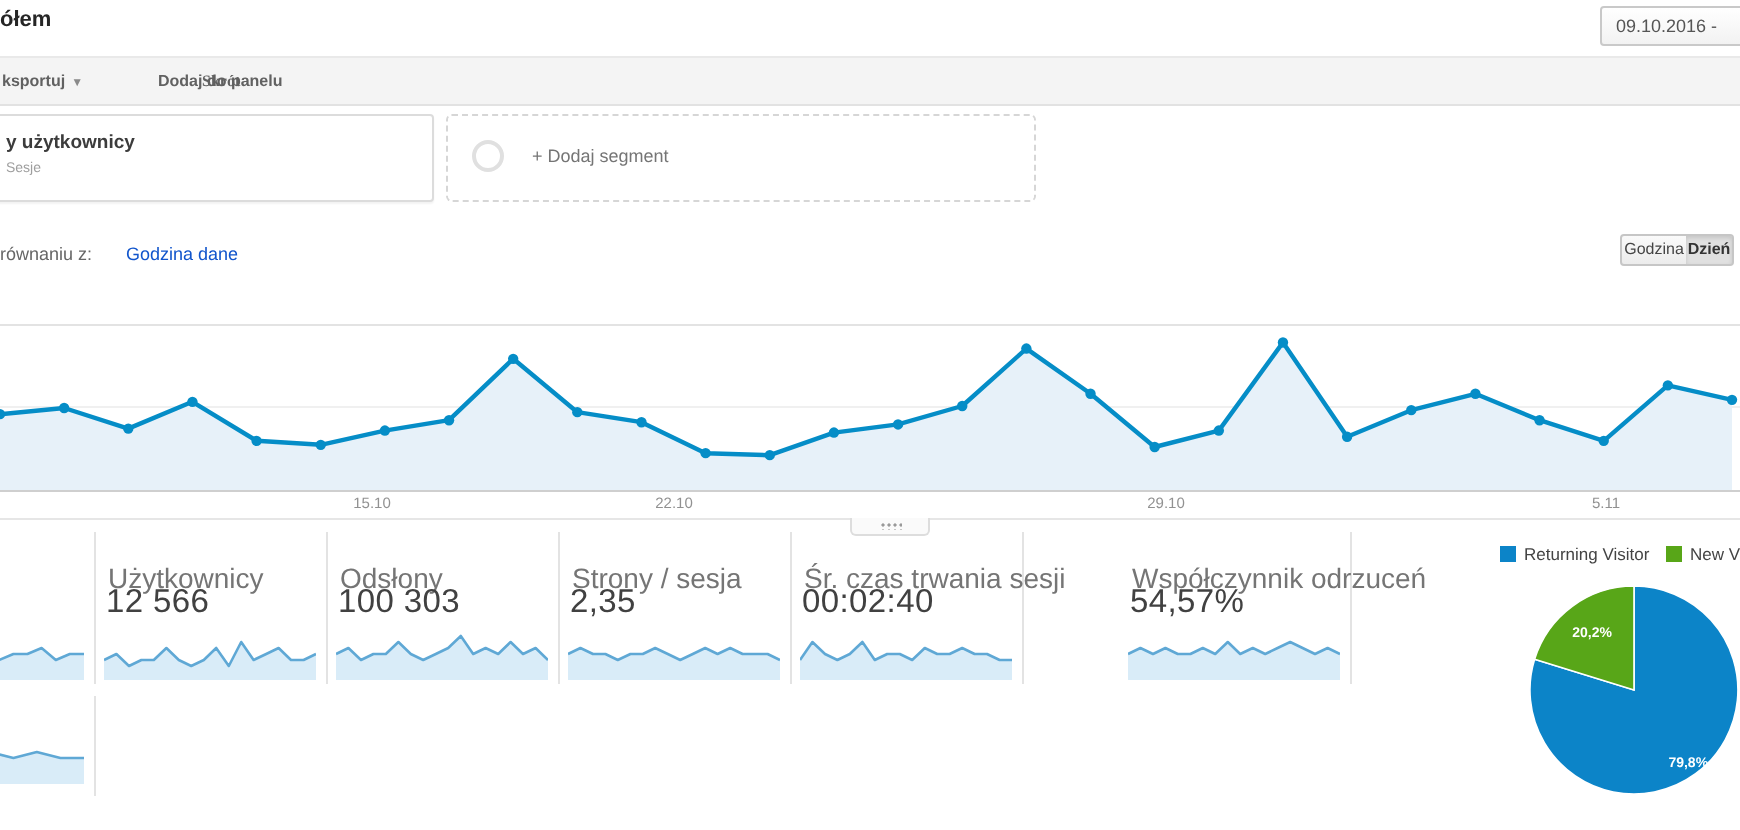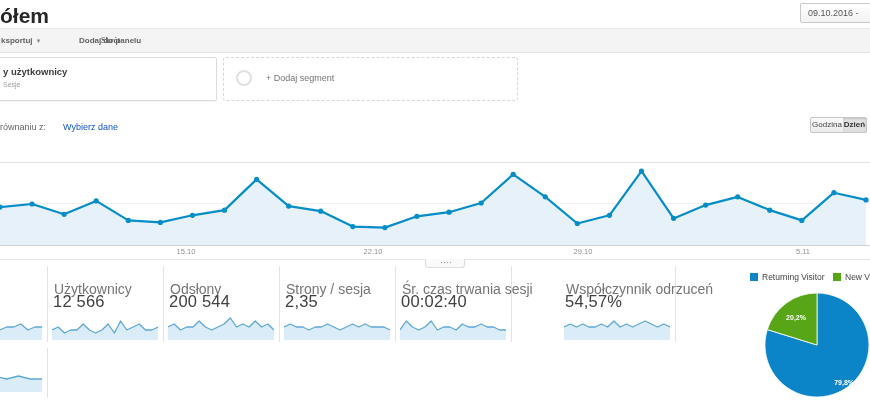--- a/index.html
+++ b/index.html
@@ -1,21 +1,21 @@
 <!DOCTYPE html>
 <html><head>
 <meta charset="utf-8">
 <style>
   * { margin:0; padding:0; box-sizing:border-box; }
   html,body { width:870px; height:415px; overflow:hidden; background:#fff;
     font-family:"Liberation Sans", sans-serif; position:relative; }
   .abs { position:absolute; }
 
   
-  .page-title { left:0; top:4px; font-size:21px; font-weight:bold; color:#262626; }
+  .page-title { left:0; top:4px; font-size:11px; font-weight:bold; color:#262626; }
   .date-box { left:800px; top:3px; width:90px; height:20px; border:1px solid #c9c9c9;
     border-radius:2px; background:linear-gradient(#ffffff,#f2f2f2); font-size:9px; color:#555;
     line-height:18px; padding-left:7px; cursor:pointer; }
 
   
   .toolbar { left:0; top:28px; width:870px; height:25px; background:#f4f4f4;
     border-top:1px solid #e9e9e9; border-bottom:1px solid #e2e2e2; }
   .tb-item { position:absolute; top:7px; font-size:8px; font-weight:bold; color:#616161; cursor:pointer; }
   .caret { font-size:6px; color:#8a8a8a; margin-left:3px; }
 
@@ -79,21 +79,21 @@
 <div class="abs seg-card">
   <span class="seg-title">y użytkownicy</span>
   <span class="seg-sub">Sesje</span>
 </div>
 <div class="abs add-seg">
   <span class="add-seg-circle"></span>
   <span class="add-seg-label">+ Dodaj segment</span>
 </div>
 
 <span class="abs cmp-label">równaniu z:</span>
-<span class="abs cmp-link">Wybierz dane</span>
+<span class="abs cmp-link">Godzina dane</span>
 
 <div class="abs gran-btn gran-hour">Godzina</div>
 <div class="abs gran-btn gran-day">Dzień</div>
 
 <div class="abs chart-wrap">
   <svg width="870" height="96">
       <line x1="0" y1="12.5" x2="870" y2="12.5" stroke="#e3e3e3"></line>
       <line x1="0" y1="53.5" x2="870" y2="53.5" stroke="#f0f0f0"></line>
       <path d="M0.0,57.1L32.1,54.0L64.1,64.3L96.2,50.9L128.3,70.4L160.4,72.4L192.4,65.3L224.5,60.1L256.6,29.4L288.7,56.1L320.7,61.1L352.8,76.6L384.9,77.6L417.0,66.3L449.0,62.2L481.1,53.0L513.2,24.3L545.3,46.9L577.3,73.5L609.4,65.3L641.5,21.2L673.6,68.4L705.6,55.1L737.7,46.9L769.8,60.1L801.9,70.4L833.9,42.7L866.0,49.9L866,95L0,95Z" fill="#e7f1f9" stroke="none"></path>
       <polyline points="0.0,57.1 32.1,54.0 64.1,64.3 96.2,50.9 128.3,70.4 160.4,72.4 192.4,65.3 224.5,60.1 256.6,29.4 288.7,56.1 320.7,61.1 352.8,76.6 384.9,77.6 417.0,66.3 449.0,62.2 481.1,53.0 513.2,24.3 545.3,46.9 577.3,73.5 609.4,65.3 641.5,21.2 673.6,68.4 705.6,55.1 737.7,46.9 769.8,60.1 801.9,70.4 833.9,42.7 866.0,49.9" fill="none" stroke="#058dc7" stroke-width="2.2" stroke-linejoin="round"></polyline>
@@ -122,21 +122,21 @@
       <circle cx="705.6296296296297" cy="55.077" r="2.6" fill="#058dc7"></circle>
       <circle cx="737.7037037037037" cy="46.86" r="2.6" fill="#058dc7"></circle>
       <circle cx="769.7777777777778" cy="60.14" r="2.6" fill="#058dc7"></circle>
       <circle cx="801.8518518518518" cy="70.432" r="2.6" fill="#058dc7"></circle>
       <circle cx="833.925925925926" cy="42.709999999999994" r="2.6" fill="#058dc7"></circle>
       <circle cx="866" cy="49.931" r="2.6" fill="#058dc7"></circle>
       <line x1="0" y1="95.5" x2="870" y2="95.5" stroke="#cfcfcf"></line>
     </svg>
 </div>
 <span class="abs tick" style="left:186px;">15.10</span>
-<span class="abs tick" style="left:373px;text-align:right;">22.10</span>
+<span class="abs tick" style="left:337px;text-align:right;">22.10</span>
 <span class="abs tick" style="left:583px;">29.10</span>
 <span class="abs tick" style="left:803px;">5.11</span>
 <div class="abs chart-divider"></div>
 <div class="abs handle">
   <span class="handle-dots"></span>
 </div>
 
 <div class="abs mcard" style="left:-68px;">
   <span class="lbl"></span>
   <span class="val"></span>
@@ -148,21 +148,21 @@
 <div class="abs mcard" style="left:48px;">
   <span class="lbl">Użytkownicy</span>
   <span class="val">12 566</span>
   <span class="spark"><svg width="106" height="28">
         <path d="M0.0,16.0L6.2,13.0L12.5,19.0L18.7,16.0L24.9,16.0L31.2,10.0L37.4,16.0L43.6,19.0L49.9,16.0L56.1,10.0L62.4,19.0L68.6,7.0L74.8,16.0L81.1,13.0L87.3,10.0L93.5,16.0L99.8,16.0L106.0,13.0L106,26L0,26Z" fill="#d9ecf8"></path>
         <path d="M0.0,16.0L6.2,13.0L12.5,19.0L18.7,16.0L24.9,16.0L31.2,10.0L37.4,16.0L43.6,19.0L49.9,16.0L56.1,10.0L62.4,19.0L68.6,7.0L74.8,16.0L81.1,13.0L87.3,10.0L93.5,16.0L99.8,16.0L106.0,13.0" fill="none" stroke="#5fa8d5" stroke-width="1.3" stroke-linejoin="round"></path>
       </svg></span>
 </div>
 <div class="abs mcard" style="left:164px;">
   <span class="lbl">Odsłony</span>
-  <span class="val">200 544</span>
+  <span class="val">100 303</span>
   <span class="spark"><svg width="106" height="28">
         <path d="M0.0,13.0L6.2,10.0L12.5,16.0L18.7,13.0L24.9,13.0L31.2,7.0L37.4,13.0L43.6,16.0L49.9,13.0L56.1,10.0L62.4,4.0L68.6,13.0L74.8,10.0L81.1,13.0L87.3,7.0L93.5,13.0L99.8,10.0L106.0,16.0L106,26L0,26Z" fill="#d9ecf8"></path>
         <path d="M0.0,13.0L6.2,10.0L12.5,16.0L18.7,13.0L24.9,13.0L31.2,7.0L37.4,13.0L43.6,16.0L49.9,13.0L56.1,10.0L62.4,4.0L68.6,13.0L74.8,10.0L81.1,13.0L87.3,7.0L93.5,13.0L99.8,10.0L106.0,16.0" fill="none" stroke="#5fa8d5" stroke-width="1.3" stroke-linejoin="round"></path>
       </svg></span>
 </div>
 <div class="abs mcard" style="left:280px;">
   <span class="lbl">Strony / sesja</span>
   <span class="val">2,35</span>
   <span class="spark"><svg width="106" height="28">
         <path d="M0.0,13.0L6.2,10.0L12.5,13.0L18.7,13.0L24.9,16.0L31.2,13.0L37.4,13.0L43.6,10.0L49.9,13.0L56.1,16.0L62.4,13.0L68.6,10.0L74.8,13.0L81.1,10.0L87.3,13.0L93.5,13.0L99.8,13.0L106.0,16.0L106,26L0,26Z" fill="#d9ecf8"></path>

